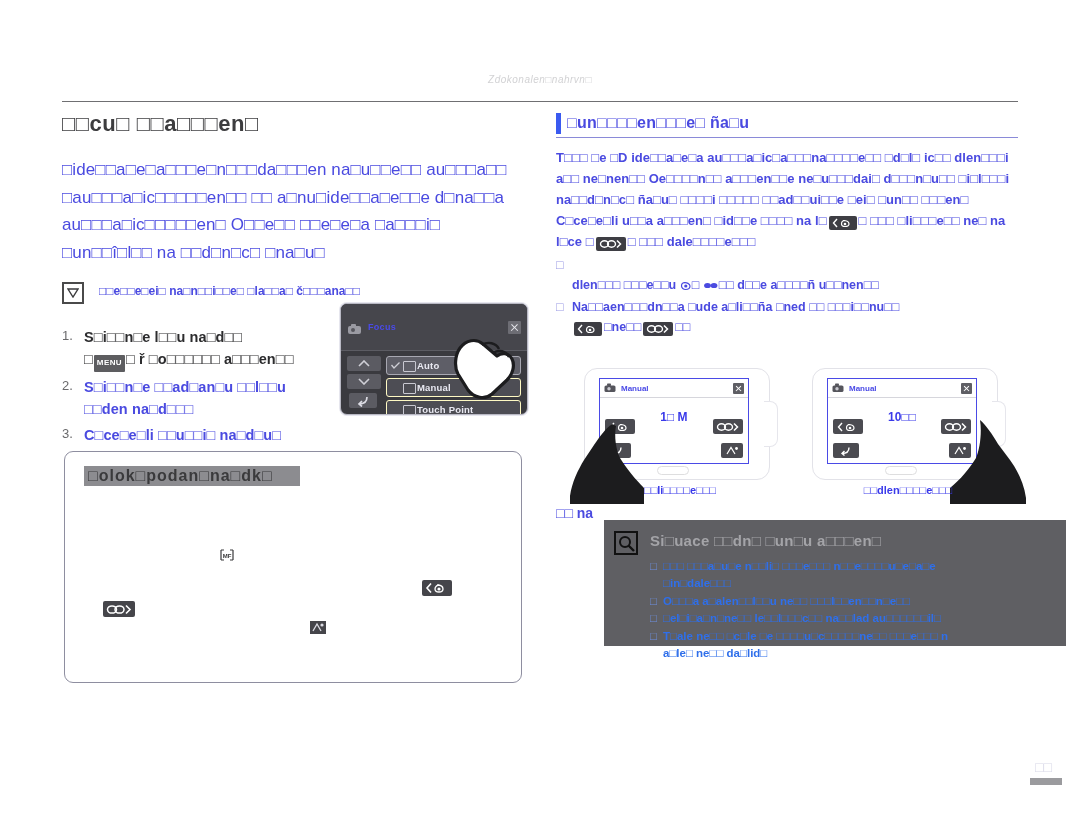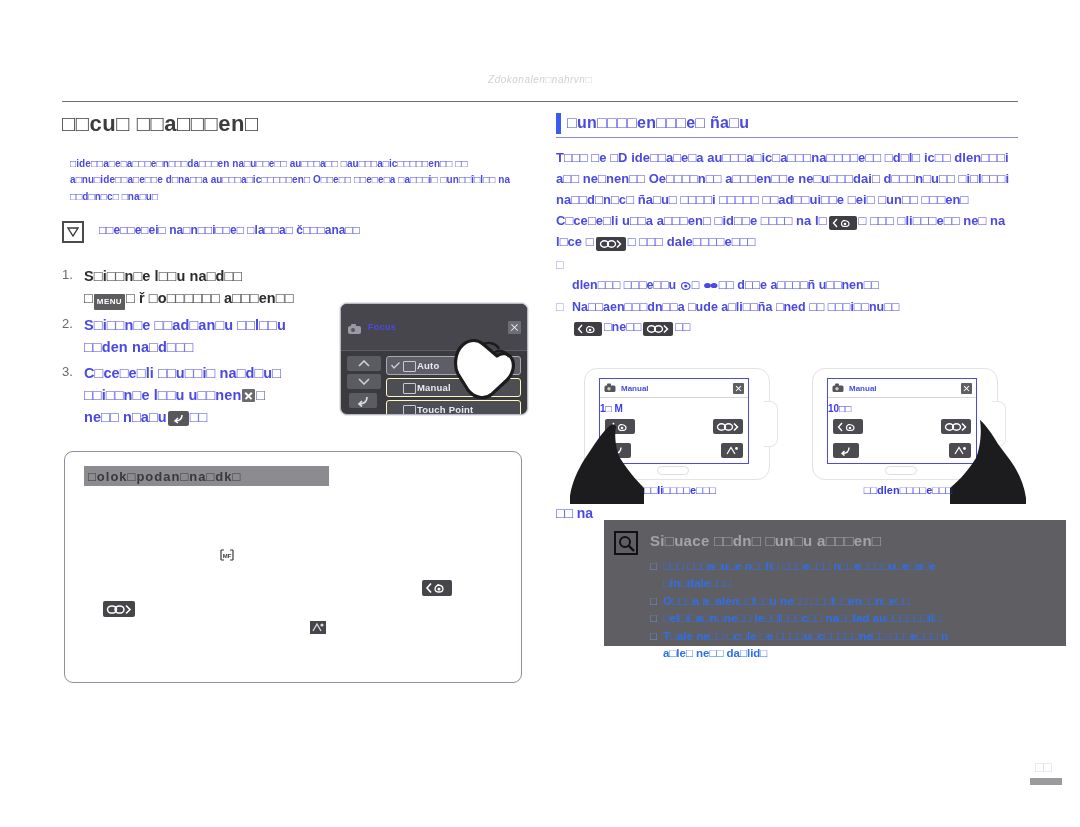--- a/index.html
+++ b/index.html
@@ -31,22 +31,22 @@
   .col-right{position:absolute;left:556px;top:112px;width:462px;}
 
   
   .h1{
     font-size:22px;font-weight:bold;color:#3d3d3f;
     letter-spacing:.5px;margin:0 0 20px 0;line-height:1.1;
   }
 
   
   .intro{
-    font-size:10px;font-weight:bold;color:#4a4ae0;
-    line-height:1.62;letter-spacing:.1px;margin:8px;
+    font-size:17px;font-weight:normal;color:#4a4ae0;
+    line-height:1.62;letter-spacing:.1px;margin:0;
   }
 
   
   .note{position:relative;margin-top:16px;min-height:26px;}
   .note .badge{
     position:absolute;left:0;top:0;width:22px;height:22px;
     border:2px solid #4a4a4a;background:#fff;box-sizing:border-box;
     display:flex;align-items:center;justify-content:center;
   }
   .note .badge svg{display:block;}
@@ -148,23 +148,23 @@
     position:absolute;left:4px;width:9px;height:7px;
   }
   .hand{position:absolute;pointer-events:none;}
 
   
   .figbox{
     position:absolute;left:64px;top:451px;width:458px;height:232px;
     border:1px solid #8e8ea0;border-radius:9px;box-sizing:border-box;background:#fff;
   }
   .figbox .cap{
-    position:absolute;left:19px;top:14px;width:245px;height:20px;
+    position:absolute;left:19px;top:14px;width:216px;height:20px;
     background:#8c8c90;
-    font-size:13px;font-weight:bold;color:#3a3a3c;letter-spacing:1px;
+    font-size:16px;font-weight:bold;color:#3a3a3c;letter-spacing:1px;
     display:flex;align-items:center;padding-left:4px;box-sizing:border-box;
   }
   .fg-ico{position:absolute;}
   .mf-ico{
     left:219px;top:548px;font-size:8px;font-weight:bold;color:#3a3a3c;
     letter-spacing:0px;
   }
   .tag-dark{
     display:inline-flex;align-items:center;justify-content:center;
     background:#45454a;border-radius:2px;color:#fff;
@@ -217,21 +217,21 @@
   .camscreen .ctitle{font-size:8px;font-weight:bold;color:#4a4ae6;flex:1;margin-left:4px;}
   .camscreen .cx{
     width:11px;height:11px;background:#5e5e64;position:relative;border-radius:1px;
   }
   .camscreen .cx:before,.camscreen .cx:after{
     content:"";position:absolute;left:2px;top:5px;width:7px;height:1.2px;background:#fff;
   }
   .camscreen .cx:before{transform:rotate(45deg);}
   .camscreen .cx:after{transform:rotate(-45deg);}
   .camscreen .cval{
-    font-size:10px;font-weight:bold;color:#3a3aea;margin-top:5px;
+    text-align:center;font-size:12px;font-weight:bold;color:#3a3aea;margin-top:12px;
   }
   .cbtn{
     position:absolute;height:15px;background:#4b4b51;border-radius:2px;
     display:flex;align-items:center;justify-content:center;
   }
   .cbtn.tl{left:5px;top:40px;width:30px;}
   .cbtn.tr{right:5px;top:40px;width:30px;}
   .cbtn.bl{left:5px;bottom:5px;width:26px;}
   .cbtn.br{right:5px;bottom:5px;width:22px;}
   .campad{

